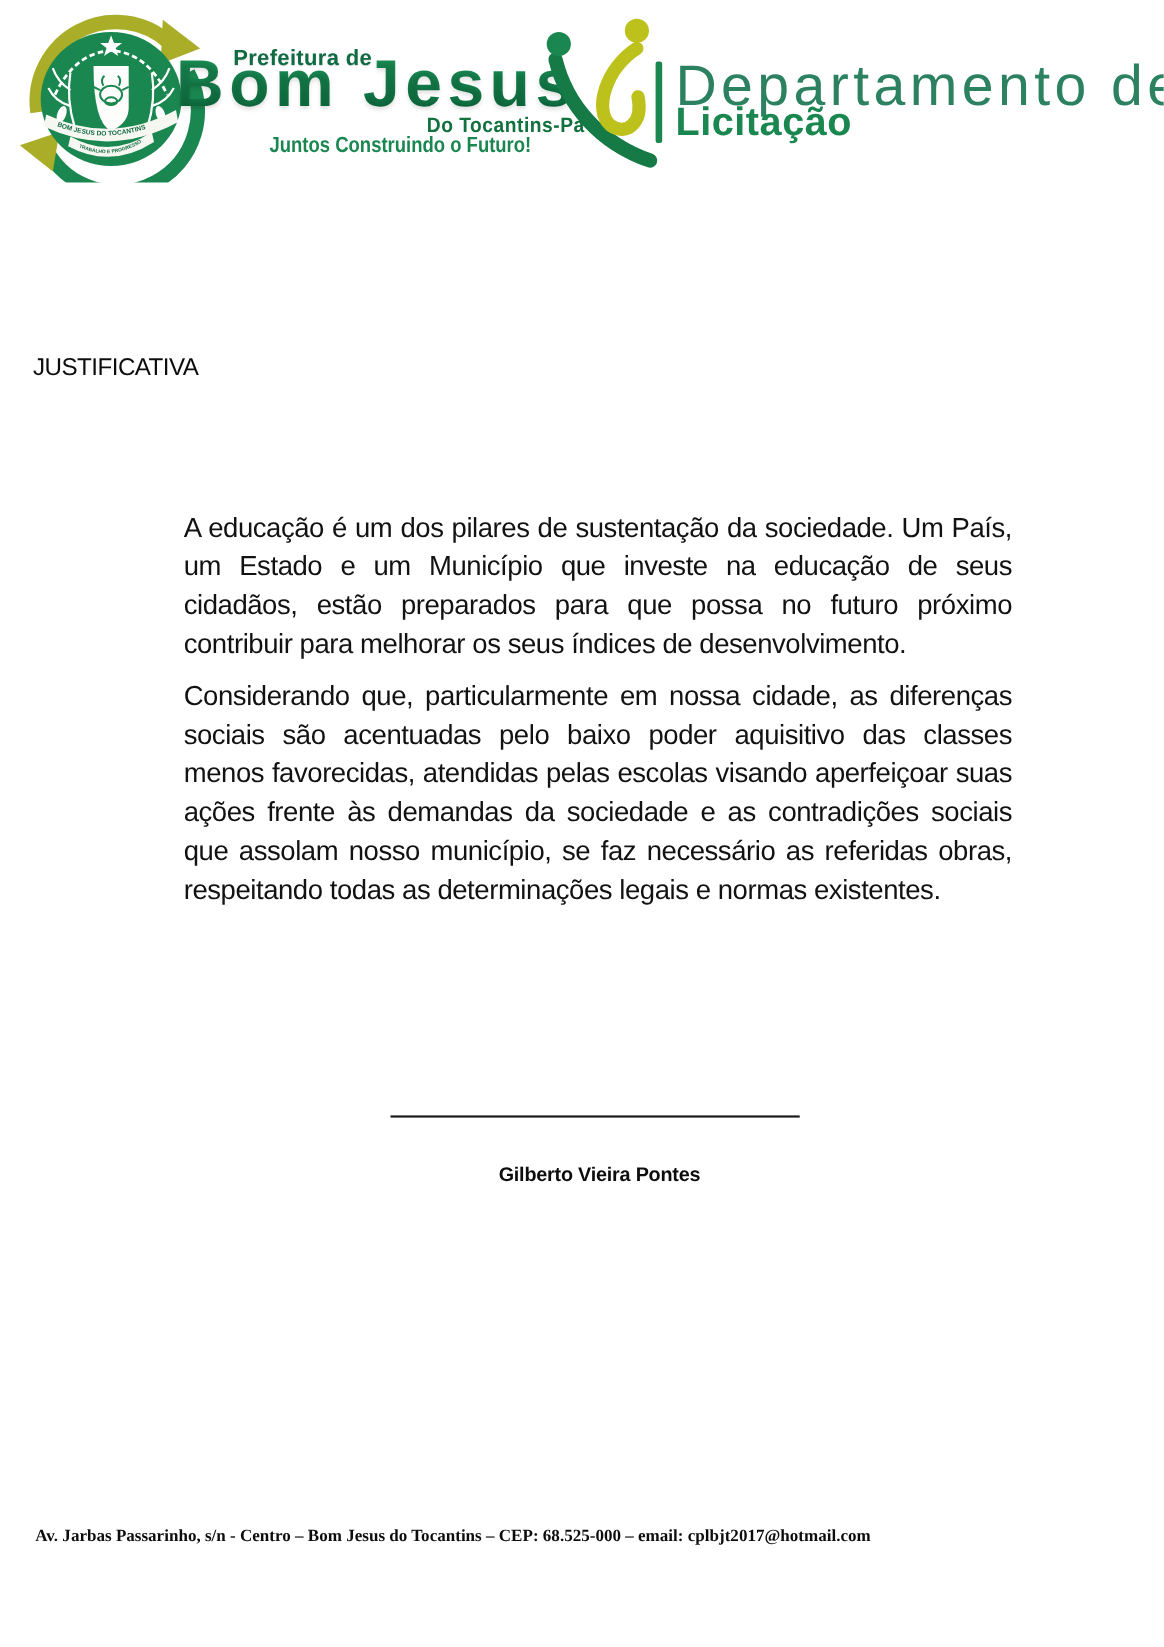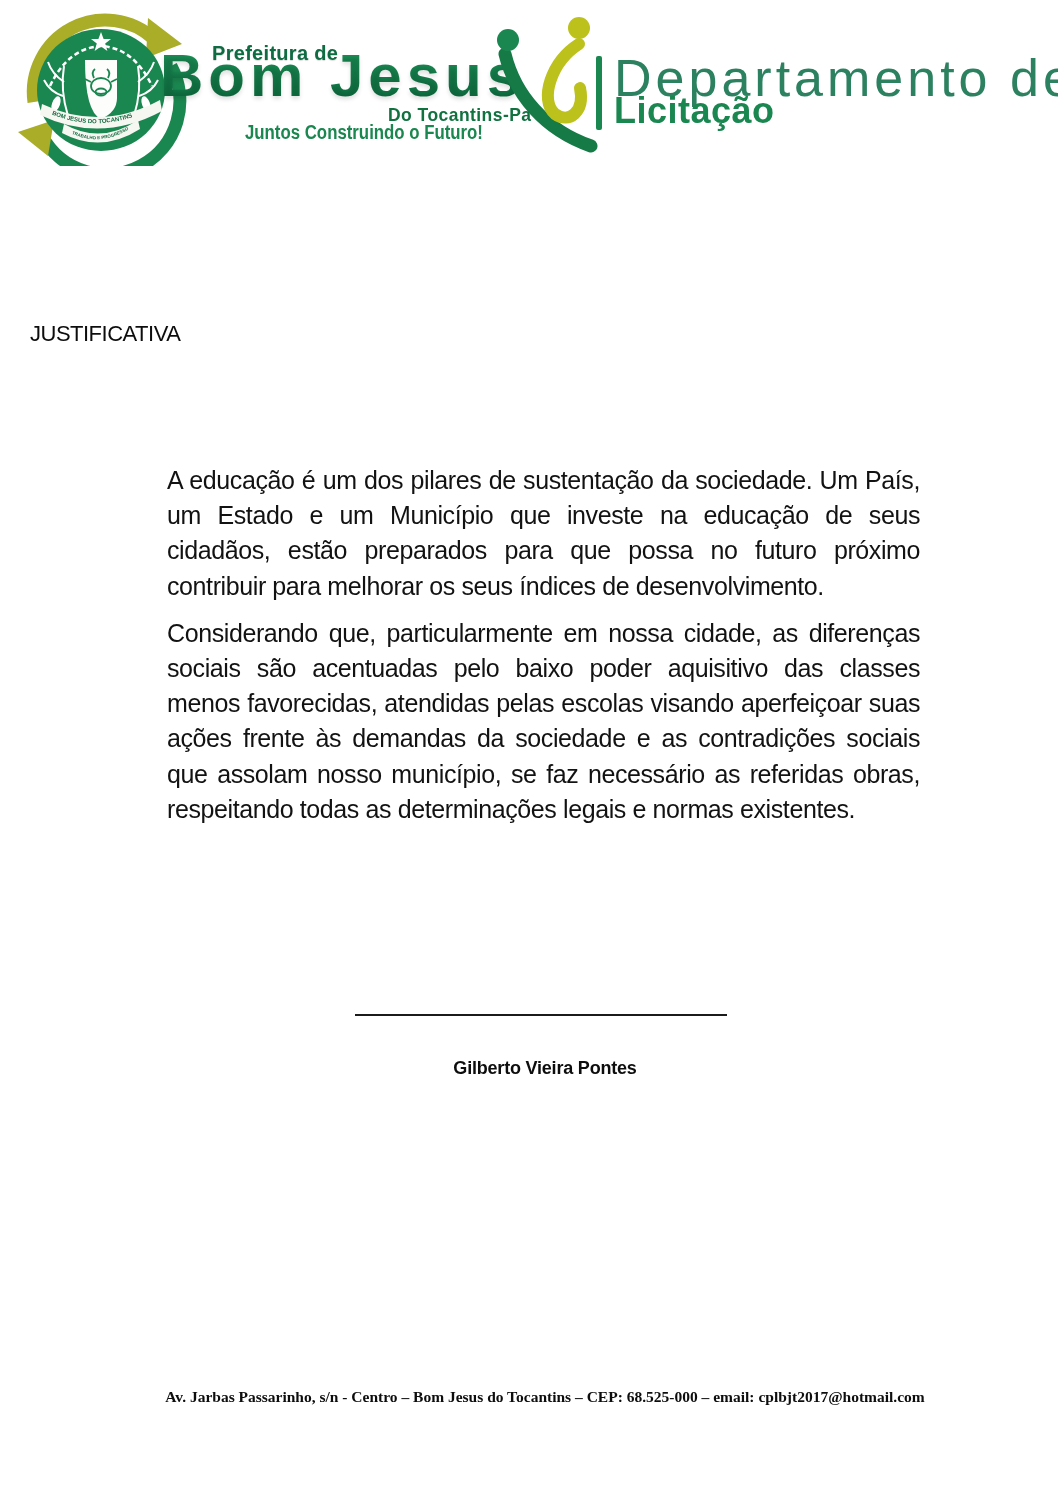--- a/index.html
+++ b/index.html
@@ -50,21 +50,21 @@
   }
   .doc-body p{margin:12px;text-align:justify;}
   
   .sig-line{position:absolute;left:355px;top:1014px;width:372px;border-top:2px solid #1b1b1b;}
   .sig-block{
     position:absolute;left:180px;top:1044px;width:730px;text-align:center;
     font-size:18px;font-weight:800;line-height:25px;color:#0d0d0d;letter-spacing:-.2px;margin-top:12px;
   }
   
   .footer{
-    position:absolute;left:32px;top:1388px;width:1026px;text-align:center;
+    position:absolute;left:32px;top:1388px;width:1026px;
     font-family:"Liberation Serif",serif;font-weight:700;font-size:15.5px;color:#0d0d0d;
   }
 </style>
 </head>
 <body>
 
 <div class="page">
 
   <div>
 

